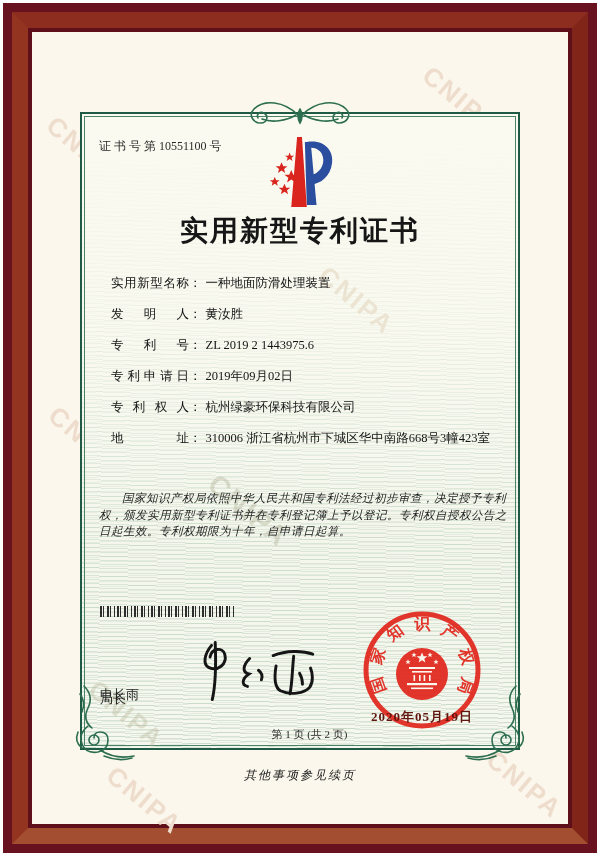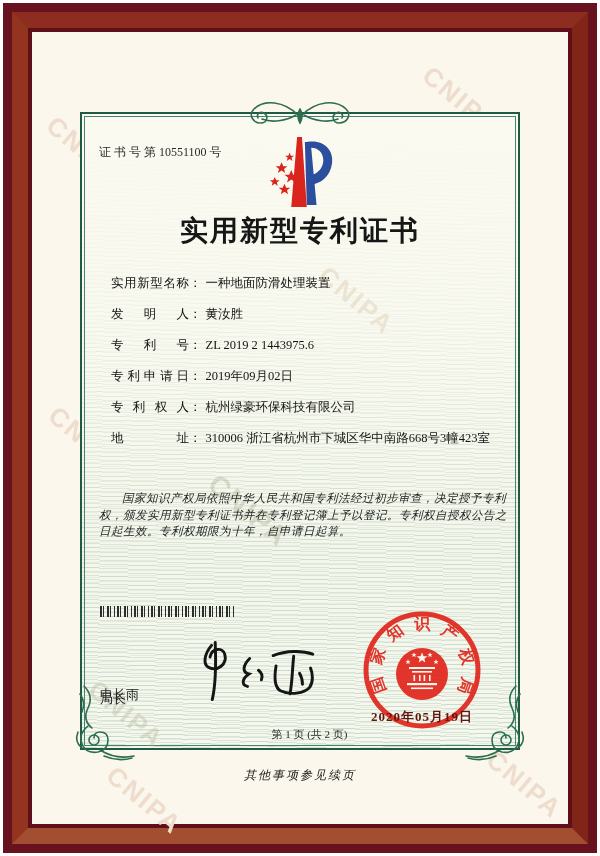--- a/index.html
+++ b/index.html
@@ -22,21 +22,21 @@
   .cert{position:absolute;left:48px;right:48px;top:80px;bottom:74px;
     border:2px solid #1f5a44;
     background-color:#f6f7ee;
     background-image:
       linear-gradient(180deg, rgba(251,250,241,1) 0%, rgba(251,250,241,0.75) 30%, rgba(235,242,229,0.15) 68%, rgba(228,237,222,0) 100%),
       repeating-linear-gradient(2deg, rgba(120,170,130,0.25) 0px, rgba(120,170,130,0.25) 1px, transparent 1px, transparent 4px),
       repeating-linear-gradient(-2deg, rgba(120,170,130,0.16) 0px, rgba(120,170,130,0.16) 1px, transparent 1px, transparent 5px);
   }
   .cert-inner-line{position:absolute;inset:2px;border:1px solid #4a8168;pointer-events:none;}
 
-  .cert-no{position:absolute;left:17px;top:30px;font-size:12px;color:#2a2a2a;}
+  .cert-no{position:absolute;left:17px;top:24px;font-size:12px;color:#2a2a2a;}
   .logo{position:absolute;left:50%;top:20px;transform:translateX(-50%);}
   .cert-title{position:absolute;left:0;right:0;top:98px;text-align:center;font-size:28px;font-weight:700;letter-spacing:2px;color:#161616;}
 
   .fields{position:absolute;left:29px;right:15px;top:160px;font-size:12.5px;color:#141414;}
   .field-row{margin-bottom:13px;line-height:18px;white-space:nowrap;}
   .f-label{display:inline-block;width:78px;text-align:justify;text-align-last:justify;vertical-align:top;}
   .f-colon{margin-right:4px;}
   .grant-left{display:inline-block;width:224px;}
 
   .paras{position:absolute;left:17px;right:4px;top:376px;font-size:11.5px;line-height:16.5px;color:#242424;font-style:italic;}

